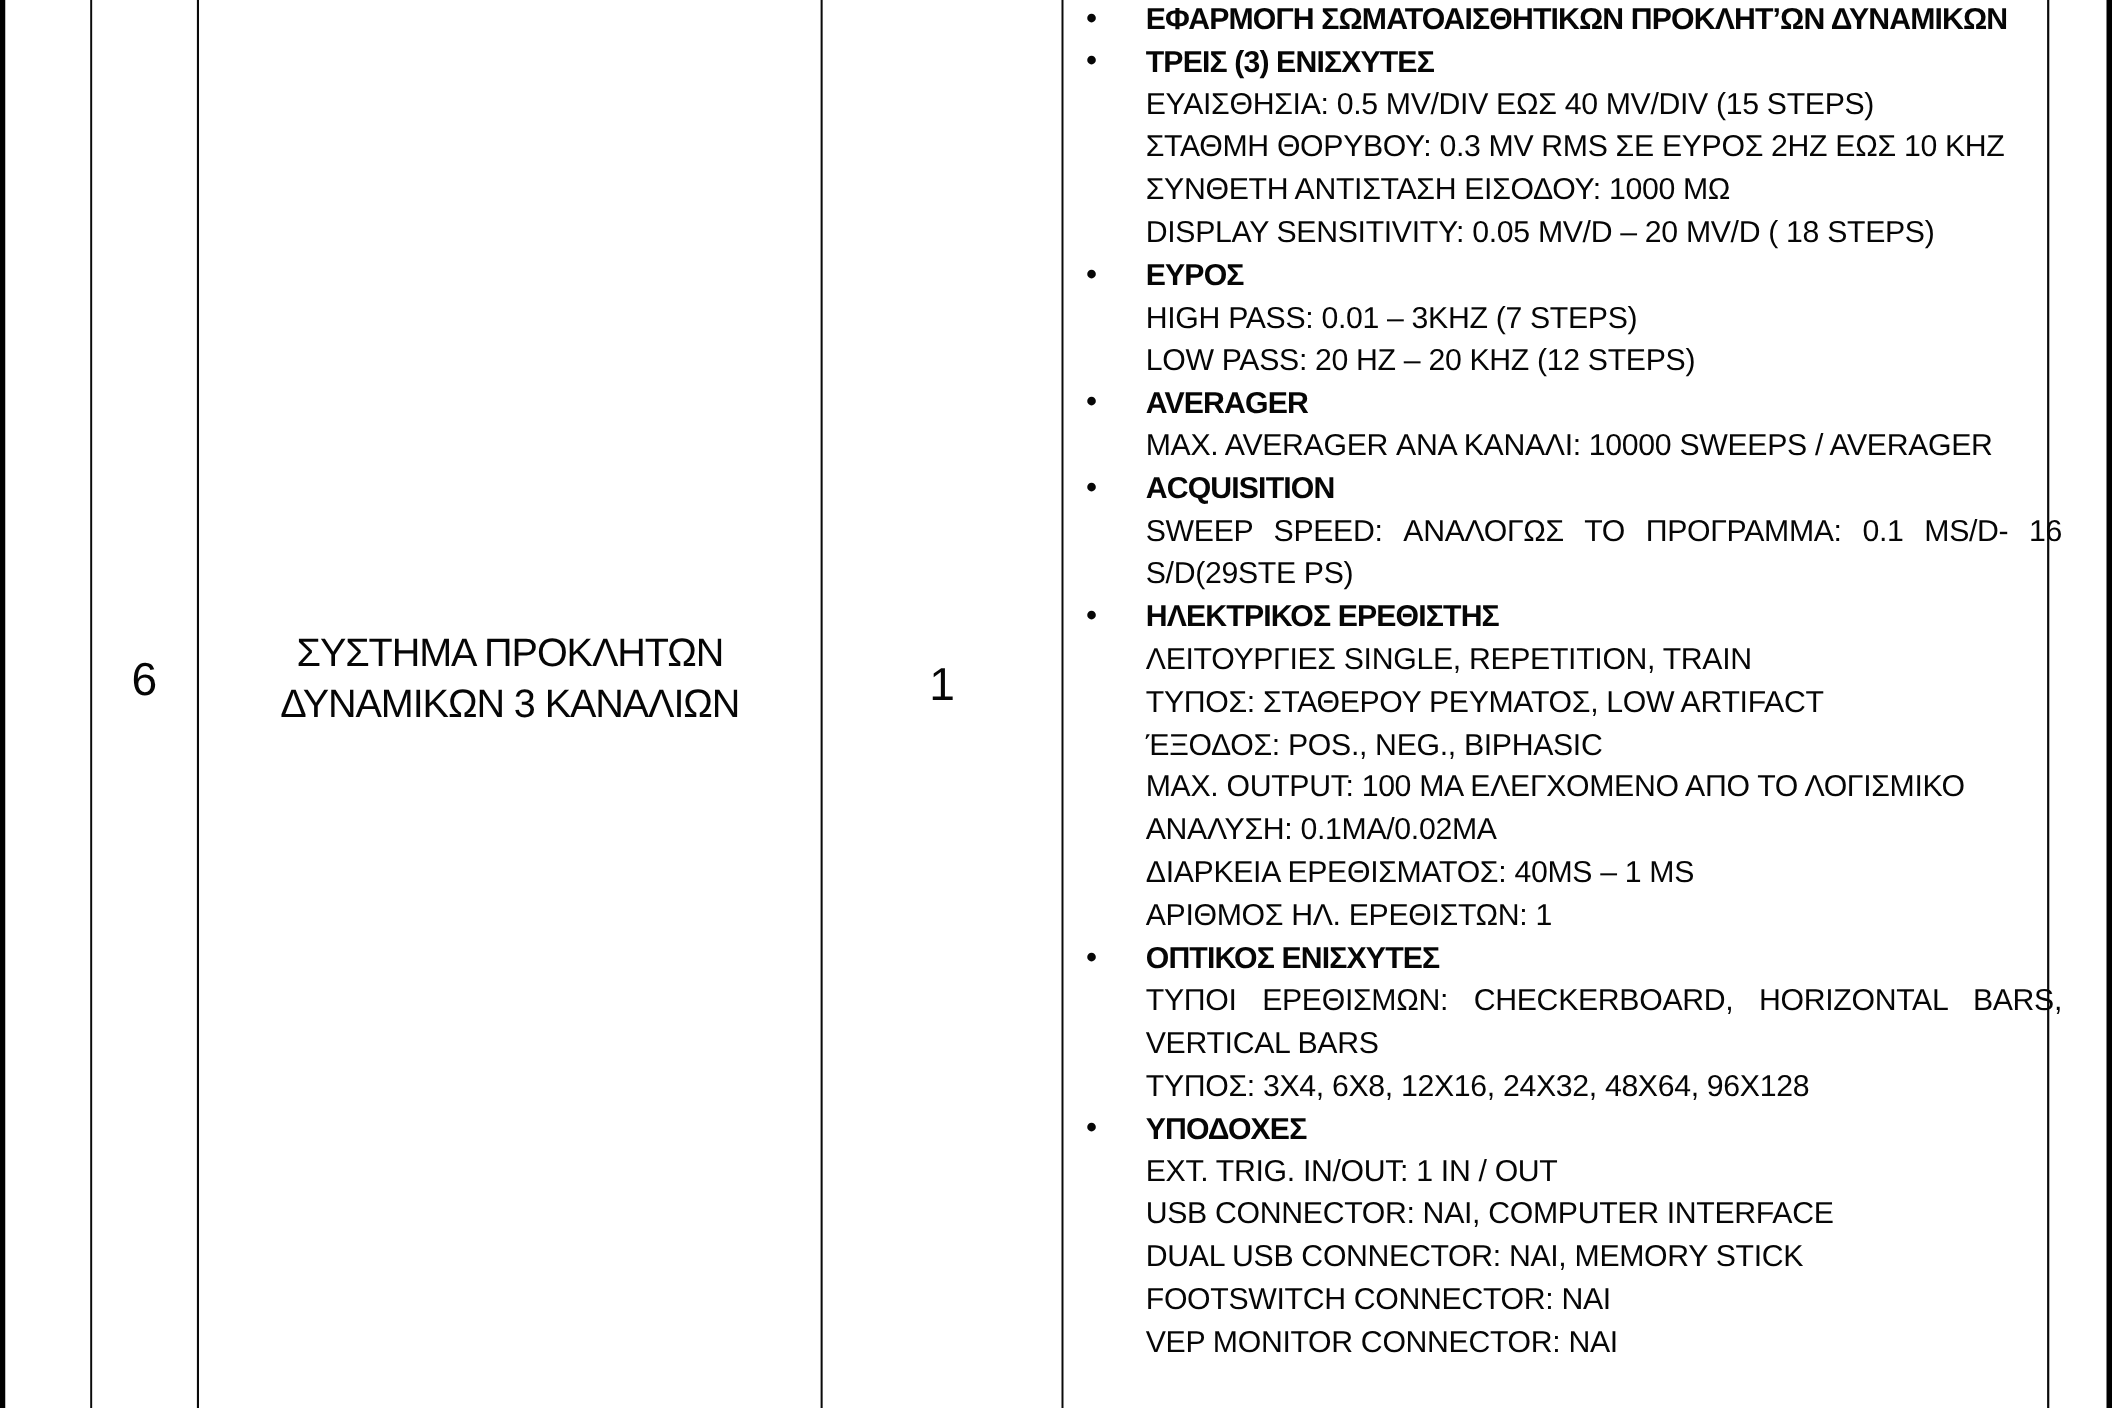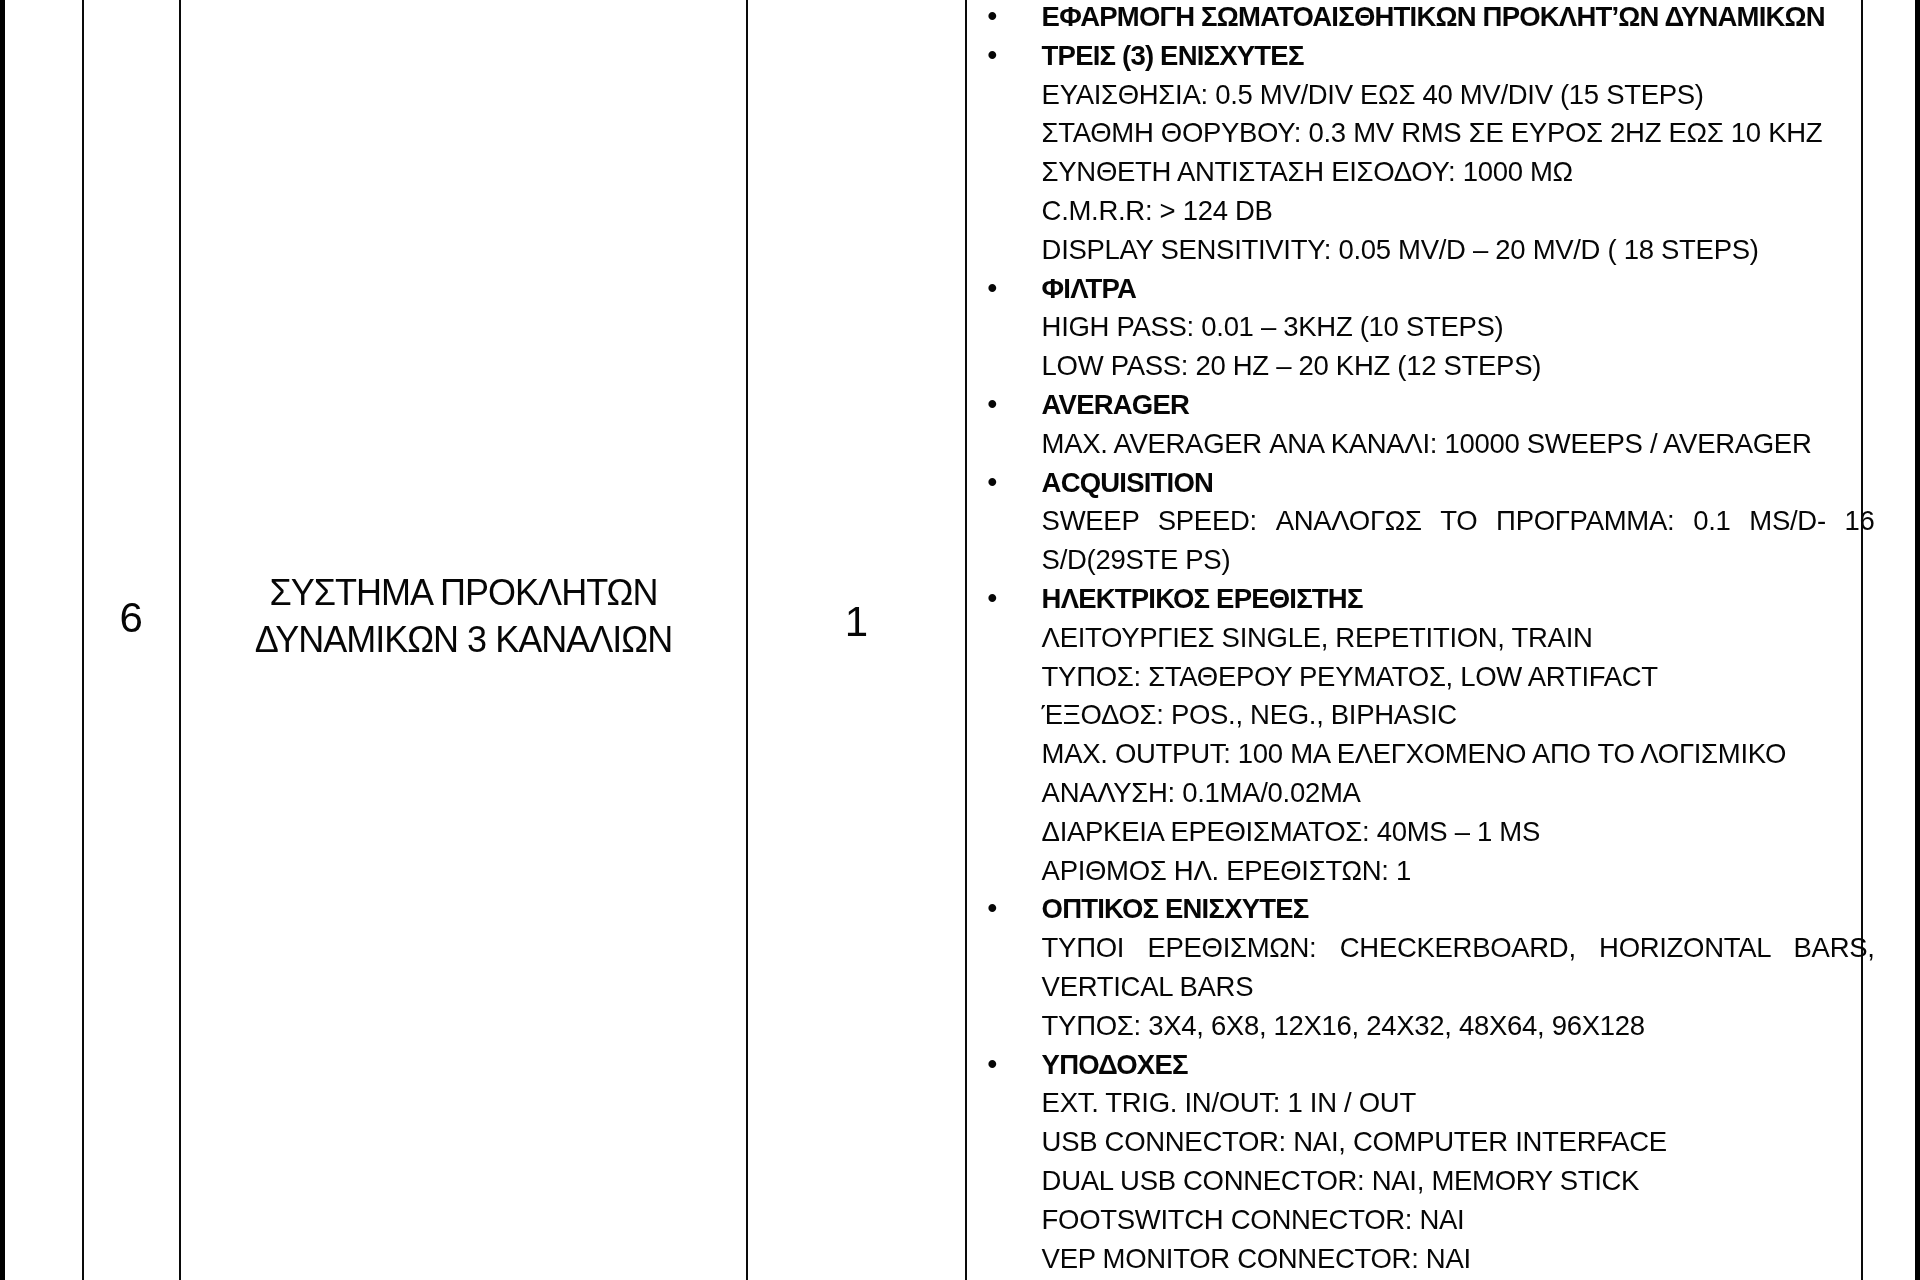--- a/index.html
+++ b/index.html
@@ -74,25 +74,24 @@
 
     <div class="cell c-specs" style="border-right-width:2px;">
       <div class="specs">
 
         <div class="spec-title"><span class="bullet">•</span><span>ΕΦΑΡΜΟΓΗ ΣΩΜΑΤΟΑΙΣΘΗΤΙΚΩΝ ΠΡΟΚΛΗΤ’ΩΝ ΔΥΝΑΜΙΚΩΝ</span></div>
 
         <div class="spec-title"><span class="bullet">•</span><span>ΤΡΕΙΣ (3) ΕΝΙΣΧΥΤΕΣ</span></div>
         <div class="spec-line">ΕΥΑΙΣΘΗΣΙΑ: 0.5 MV/DIV ΕΩΣ 40 MV/DIV (15 STEPS)</div>
         <div class="spec-line">ΣΤΑΘΜΗ ΘΟΡΥΒΟΥ: 0.3 MV RMS ΣΕ ΕΥΡΟΣ 2HZ ΕΩΣ 10 KHZ</div>
         <div class="spec-line">ΣΥΝΘΕΤΗ ΑΝΤΙΣΤΑΣΗ ΕΙΣΟΔΟΥ: 1000 ΜΩ</div>
-        <div class="spec-line">C.M.R.R: &gt; 124 DB</div>
         <div class="spec-line">DISPLAY SENSITIVITY: 0.05 MV/D – 20 MV/D ( 18 STEPS)</div>
 
-        <div class="spec-title"><span class="bullet">•</span><span>ΦΙΛΤΡΑ</span></div>
-        <div class="spec-line">HIGH PASS: 0.01 – 3KHZ (10 STEPS)</div>
+        <div class="spec-title"><span class="bullet">•</span><span>ΕΥΡΟΣ</span></div>
+        <div class="spec-line">HIGH PASS: 0.01 – 3KHZ (7 STEPS)</div>
         <div class="spec-line">LOW PASS: 20 HZ – 20 KHZ (12 STEPS)</div>
 
         <div class="spec-title"><span class="bullet">•</span><span>AVERAGER</span></div>
         <div class="spec-line">MAX. AVERAGER ΑΝΑ ΚΑΝΑΛΙ: 10000 SWEEPS / AVERAGER</div>
 
         <div class="spec-title"><span class="bullet">•</span><span>ACQUISITION</span></div>
         <div class="spec-line justify">SWEEP SPEED: ΑΝΑΛΟΓΩΣ ΤΟ ΠΡΟΓΡΑΜΜΑ: 0.1 MS/D- 16</div>
         <div class="spec-line">S/D(29STE PS)</div>
 
         <div class="spec-title"><span class="bullet">•</span><span>ΗΛΕΚΤΡΙΚΟΣ ΕΡΕΘΙΣΤΗΣ</span></div>

